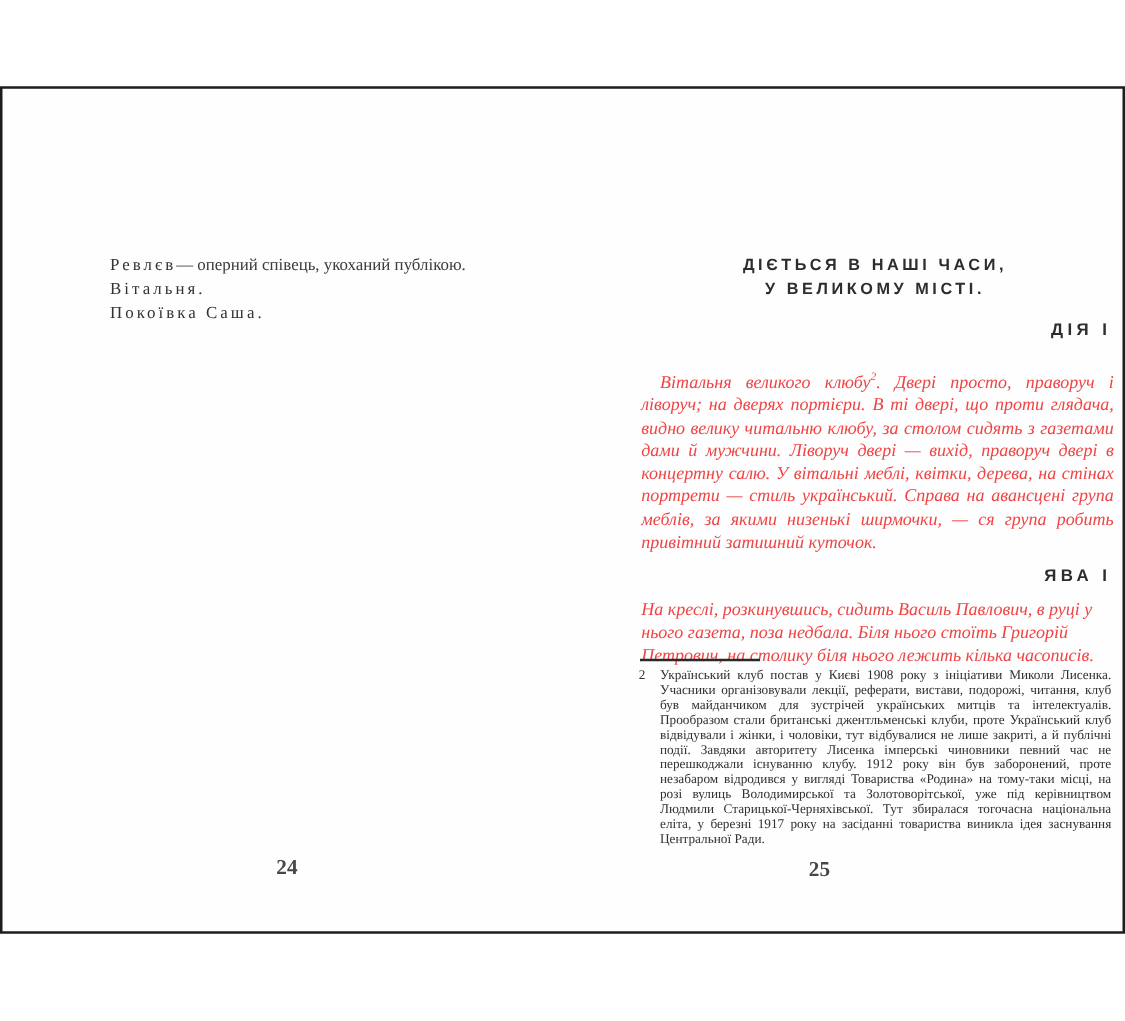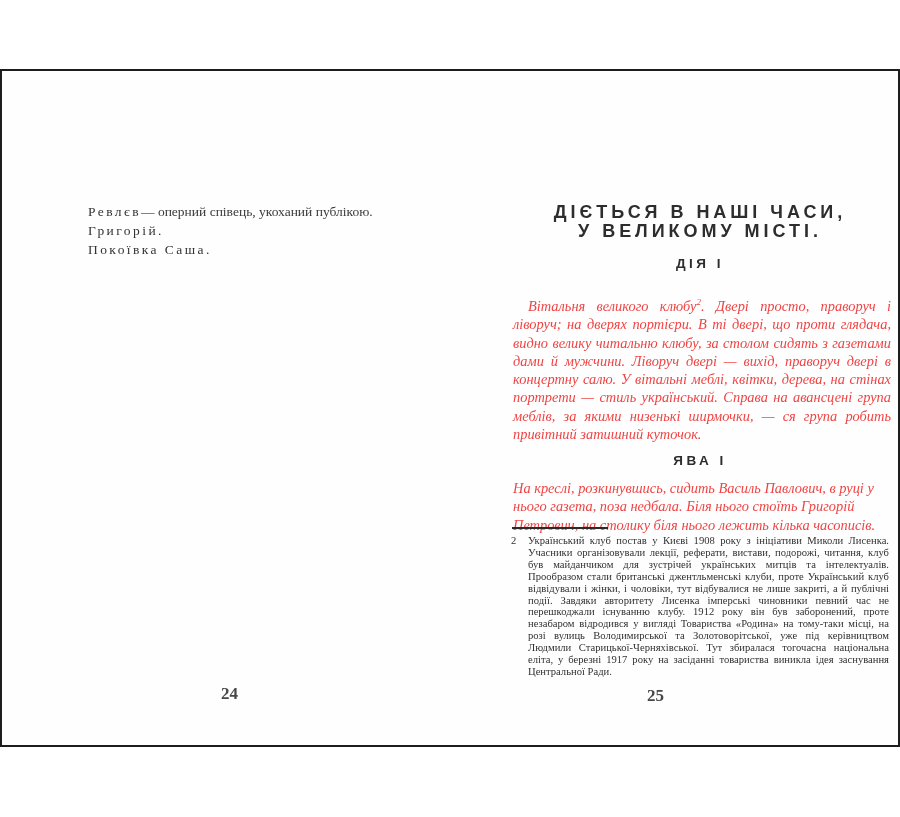--- a/index.html
+++ b/index.html
@@ -23,25 +23,25 @@
   .cast-entry{margin:0;text-indent:15px;}
   .cast-entry.wraps{text-indent:15px;}
   .cast-name{letter-spacing:0.18em;color:#333;}
   .cast-desc{color:#3a3a3a;}
   
   .right-col{position:absolute;left:509px;top:0;width:378px;}
   .play-title{
     position:absolute;top:132px;left:0;width:100%;
     text-align:center;
     font-family:"Liberation Sans", sans-serif;
-    font-weight:700;font-size:18px;line-height:18.5px;
+    font-weight:700;font-size:13px;line-height:18.5px;
     letter-spacing:0.22em;color:#2d2d2d;margin:0;
   }
   .act-heading,.scene-heading{
-    position:absolute;left:0;width:100%;text-align:center;
+    position:absolute;left:0;width:100%;text-align:right;
     font-family:"Liberation Sans", sans-serif;
     font-weight:700;font-size:13.5px;letter-spacing:0.26em;
     color:#2d2d2d;margin:0;
   }
   .act-heading{top:185px;}
   .scene-heading{top:382px;}
   .stage-direction{
     font-style:italic;color:#ef4444;
     font-size:14.4px;line-height:18.3px;margin:2px;
   }
@@ -74,21 +74,21 @@
   .pn-left{left:219px;top:613px;}
   .pn-right{left:633px;top:615px;margin-left:12px;}
 </style>
 </head>
 <body>
 
 <div class="book">
 
   <div class="cast-block">
     <p class="cast-entry"><span class="cast-name">Ревлєв</span><span class="cast-desc">— оперний співець, укоханий публікою.</span></p>
-    <p class="cast-entry"><span class="cast-name">Григорій.</span></p>
+    <p class="cast-entry"><span class="cast-name">Вітальня.</span></p>
     <p class="cast-entry"><span class="cast-name">Покоївка Саша.</span></p>
   </div>
 
   <div class="right-col">
     <h1 class="play-title">
       <span>ДІЄТЬСЯ В НАШІ ЧАСИ,</span><br>
       <span>У ВЕЛИКОМУ МІСТІ.</span>
     </h1>
 
     <h2 class="act-heading">ДІЯ І</h2>

